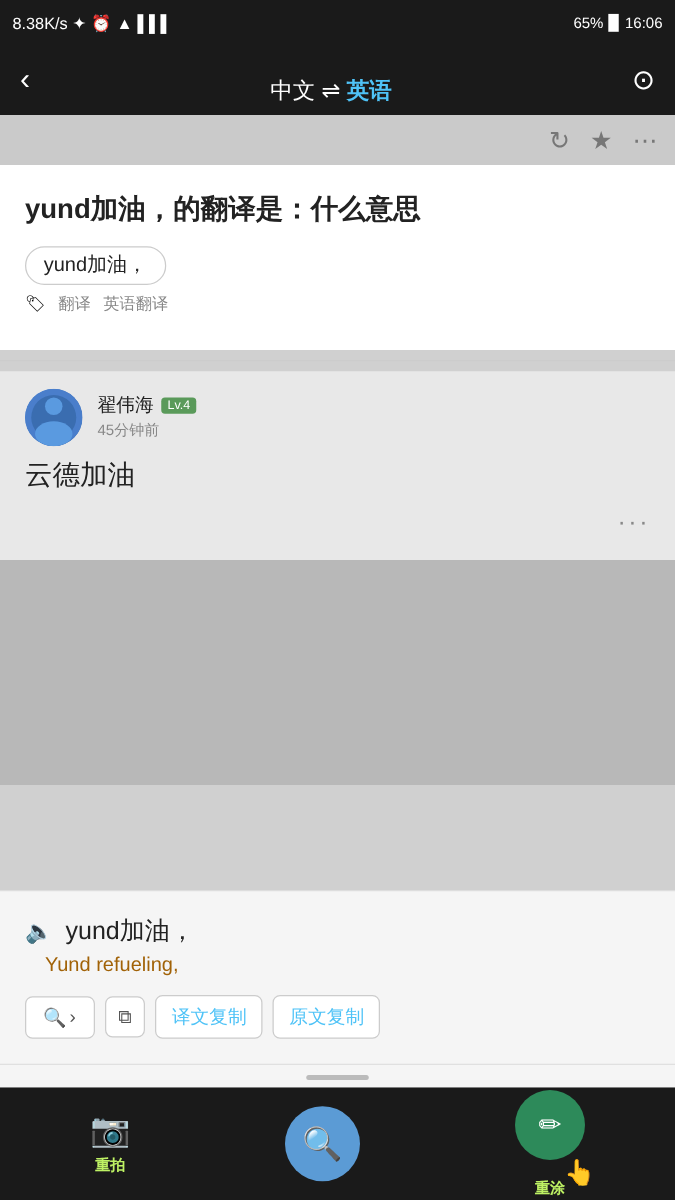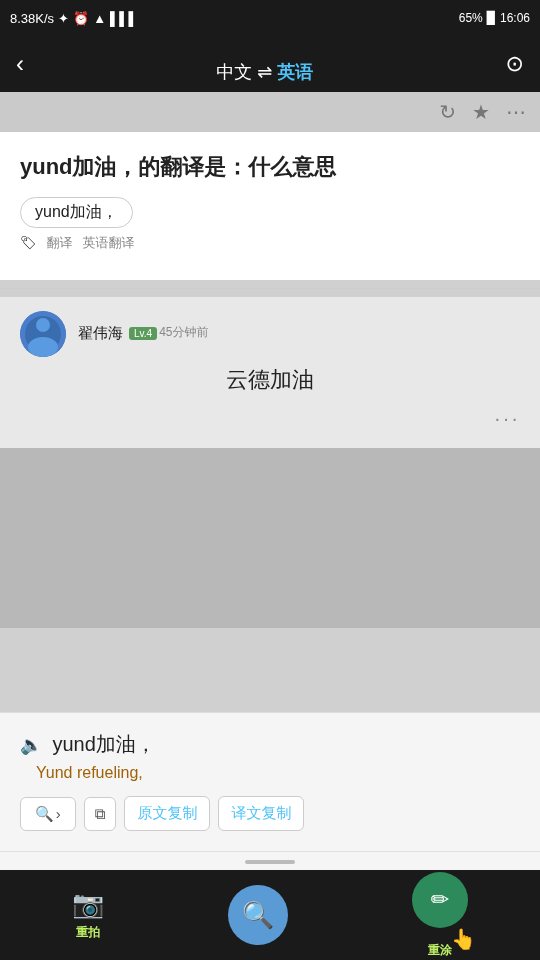--- a/index.html
+++ b/index.html
@@ -161,37 +161,36 @@
       overflow: hidden;
     }
     .avatar-inner {
       width: 100%;
       height: 100%;
       background: linear-gradient(135deg, #5a8fd9, #3a6db0);
       display: flex;
       align-items: center;
       justify-content: center;
     }
-    .user-info { display: flex; flex-direction: row; gap: 2px; }
+    .user-info { display: flex; flex-direction: column; gap: 2px; }
     .user-name-row { display: flex; align-items: center; gap: 6px; }
     .user-name { font-size: 15px; color: #222; font-weight: 500; }
     .user-badge {
       background: #5a9a5a;
       color: #fff;
       font-size: 10px;
       padding: 1px 5px;
       border-radius: 3px;
     }
     .user-time { font-size: 12px; color: #888; }
 
     .answer-text {
       font-size: 22px;
       color: #222;
       margin: 8px 0;
-      text-align: center;
     }
 
     .more-dots {
       text-align: right;
       color: #888;
       font-size: 20px;
       letter-spacing: 2px;
       padding: 4px 0;
     }
 
@@ -444,22 +443,22 @@
     <div class="translation-result">Yund refueling,</div>
 
     <div class="translation-actions">
       <button class="action-btn-search">
         <span>🔍</span>
         <span>›</span>
       </button>
       <button class="action-btn-copy">
         <span>⧉</span>
       </button>
+      <button class="action-btn-text">译文复制</button>
       <button class="action-btn-text">原文复制</button>
-      <button class="action-btn-text">译文复制</button>
     </div>
   </div>
 
   <div class="drag-handle">
     <div class="handle-bar"></div>
   </div>
 </div>
 
 <div class="bottom-nav">
   <div class="nav-btn">

